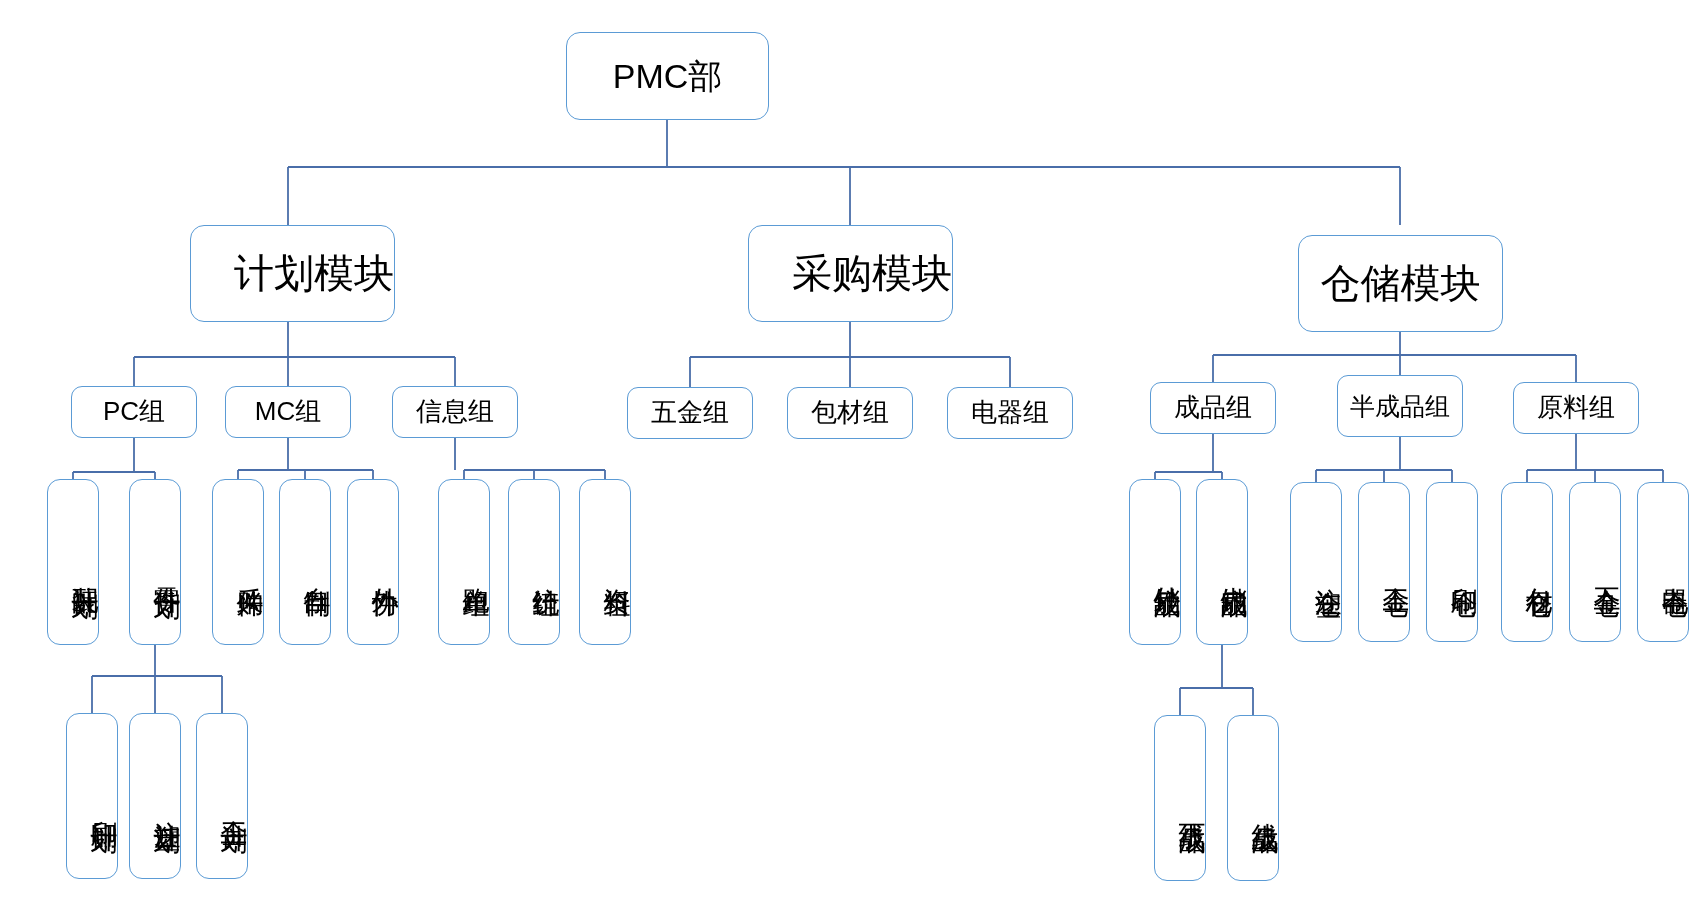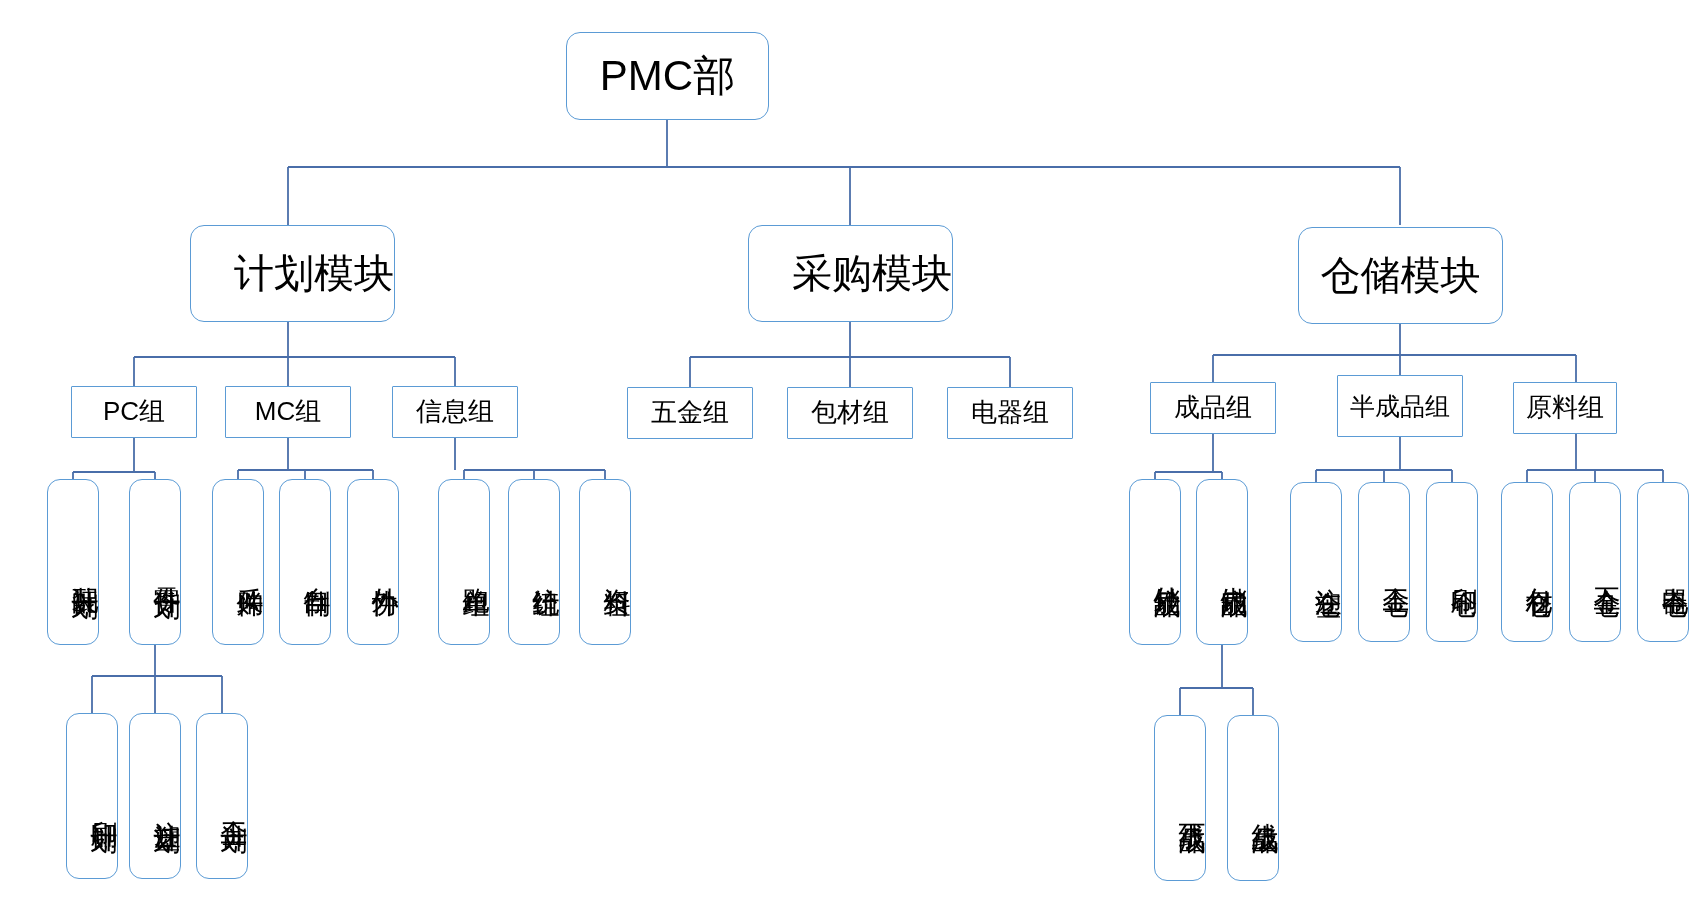--- a/index.html
+++ b/index.html
@@ -17,23 +17,23 @@
     border-radius:12px;
     background:#ffffff;
     display:flex;
     align-items:center;
     justify-content:center;
     color:#000000;
     text-align:center;
     line-height:1.12;
     z-index:2;
   }
-  .node.root{font-size:42px;border-radius:14px;}
+  .node.root{font-size:34px;border-radius:14px;}
   .node.l2{font-size:40px;border-radius:14px;}
-  .node.l3{font-size:26px;border-radius:1px;}
+  .node.l3{font-size:26px;border-radius:11px;}
   .node.l3.wrap{font-size:25px;line-height:1.05;}
   .node.vert{
     font-size:27px;
     writing-mode:vertical-rl;
     text-orientation:upright;
     letter-spacing:2px;
     border-radius:13px;
     padding-top:14px;
     align-items:flex-start;
     justify-content:center;
@@ -122,21 +122,21 @@
   <div class="node root" style="left:566px;top:32px;width:203px;height:88px;">
     <span>PMC部</span>
   </div>
 
   <div class="node l2" style="left:190px;top:225px;width:205px;height:97px;justify-content:flex-end;">
     <span>计划模块</span>
   </div>
   <div class="node l2" style="left:748px;top:225px;width:205px;height:97px;justify-content:flex-end;">
     <span>采购模块</span>
   </div>
-  <div class="node l2" style="left:1298px;top:227px;width:205px;height:97px;">
+  <div class="node l2" style="left:1298px;top:235px;width:205px;height:97px;">
     <span>仓储模块</span>
   </div>
 
   <div class="node l3" style="left:71px;top:386px;width:126px;height:52px;">
     <span>PC组</span>
   </div>
   <div class="node l3" style="left:225px;top:386px;width:126px;height:52px;text-align:right;">
     <span>MC组</span>
   </div>
   <div class="node l3" style="left:392px;top:386px;width:126px;height:52px;">
@@ -152,21 +152,21 @@
   <div class="node l3" style="left:947px;top:387px;width:126px;height:52px;">
     <span>电器组</span>
   </div>
 
   <div class="node l3" style="left:1150px;top:382px;width:126px;height:52px;">
     <span>成品组</span>
   </div>
   <div class="node l3 wrap" style="left:1337px;top:375px;width:126px;height:62px;">
     <span>半成品组</span>
   </div>
-  <div class="node l3" style="left:1513px;top:382px;width:104px;height:52px;">
+  <div class="node l3" style="left:1513px;top:382px;width:126px;height:52px;">
     <span>原料组</span>
   </div>
 
   <div class="node vert" style="left:47px;top:479px;width:52px;height:166px;">
     <span>装配计划</span>
   </div>
   <div class="node vert" style="left:129px;top:479px;width:52px;height:166px;">
     <span>零件计划</span>
   </div>
 

